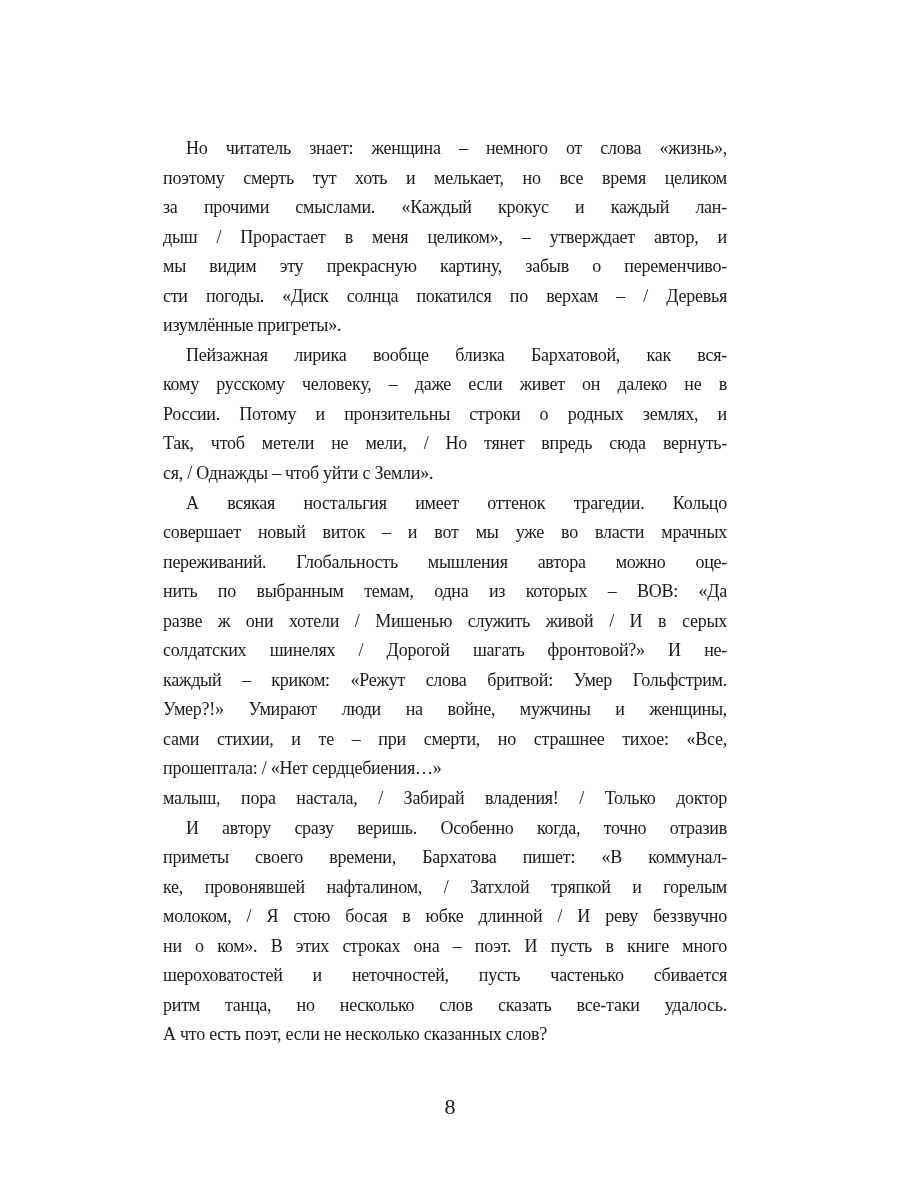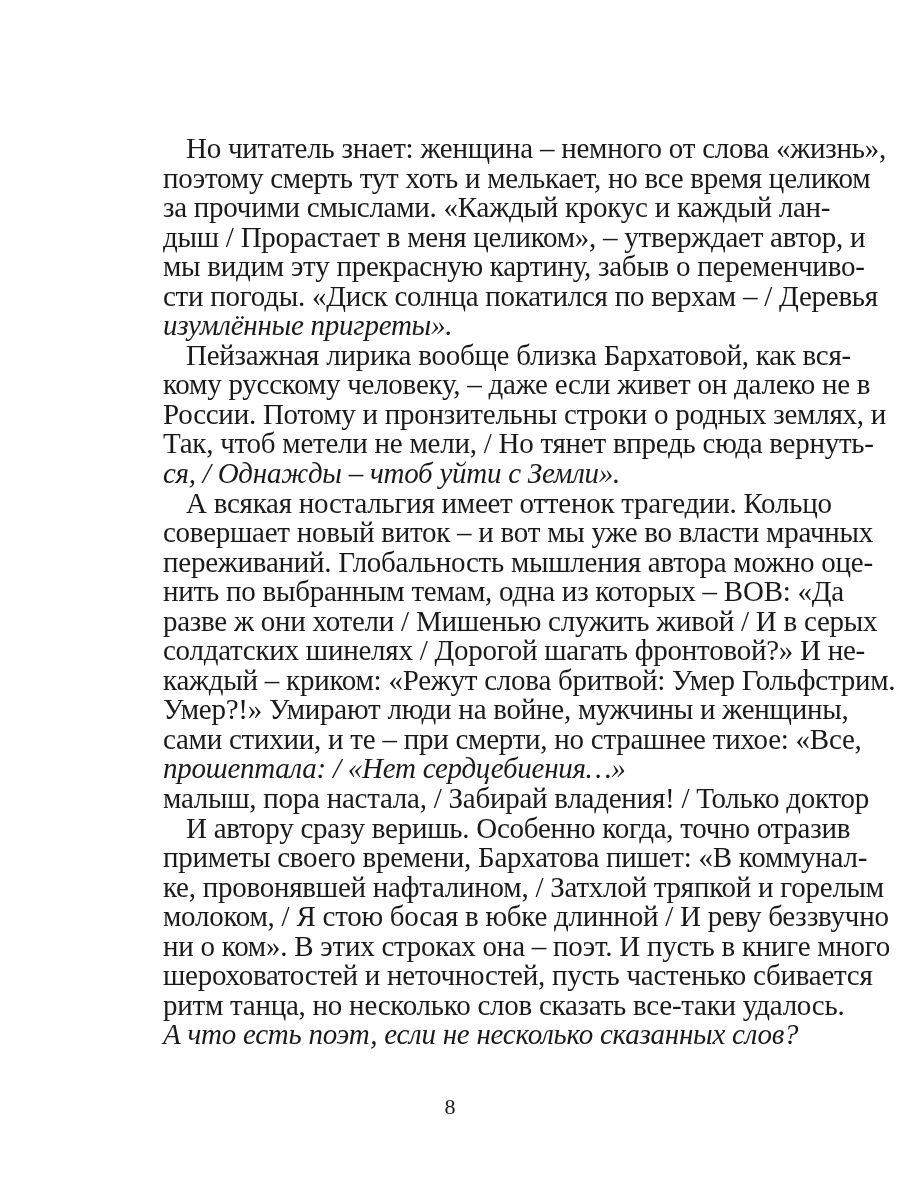--- a/index.html
+++ b/index.html
@@ -4,29 +4,29 @@
   <style>
     html, body { margin: 0; padding: 0; background: #ffffff; }
     body { width: 900px; height: 1200px; position: relative; overflow: hidden; }
     .page {
       position: absolute; left: 0; top: 0; width: 900px; height: 1200px;
       background: #ffffff;
     }
     .text-block {
       position: absolute; left: 163px; top: 134px; width: 564px;
       font-family: "Liberation Serif", serif;
-      font-size: 29px; line-height: 29.55px; color: #1a1a1a;
+      font-size: 18px; line-height: 29.55px; color: #1a1a1a;
     }
     .line {
       display: block; height: 29.55px; white-space: nowrap;
       text-align: justify; text-align-last: justify;
       letter-spacing: -0.25px;
     }
     .line.indent { padding-left: 23px; }
-    .line.last { text-align-last: left; font-style: italic; }
+    .line.last { text-align-last: left; }
     .page-number {
       position: absolute; left: 0; width: 900px; top: 1094px;
       text-align: center;
       font-family: "Liberation Serif", serif;
       font-size: 22px; color: #1a1a1a;
     }
   </style>
 </head>
 <body>
 

